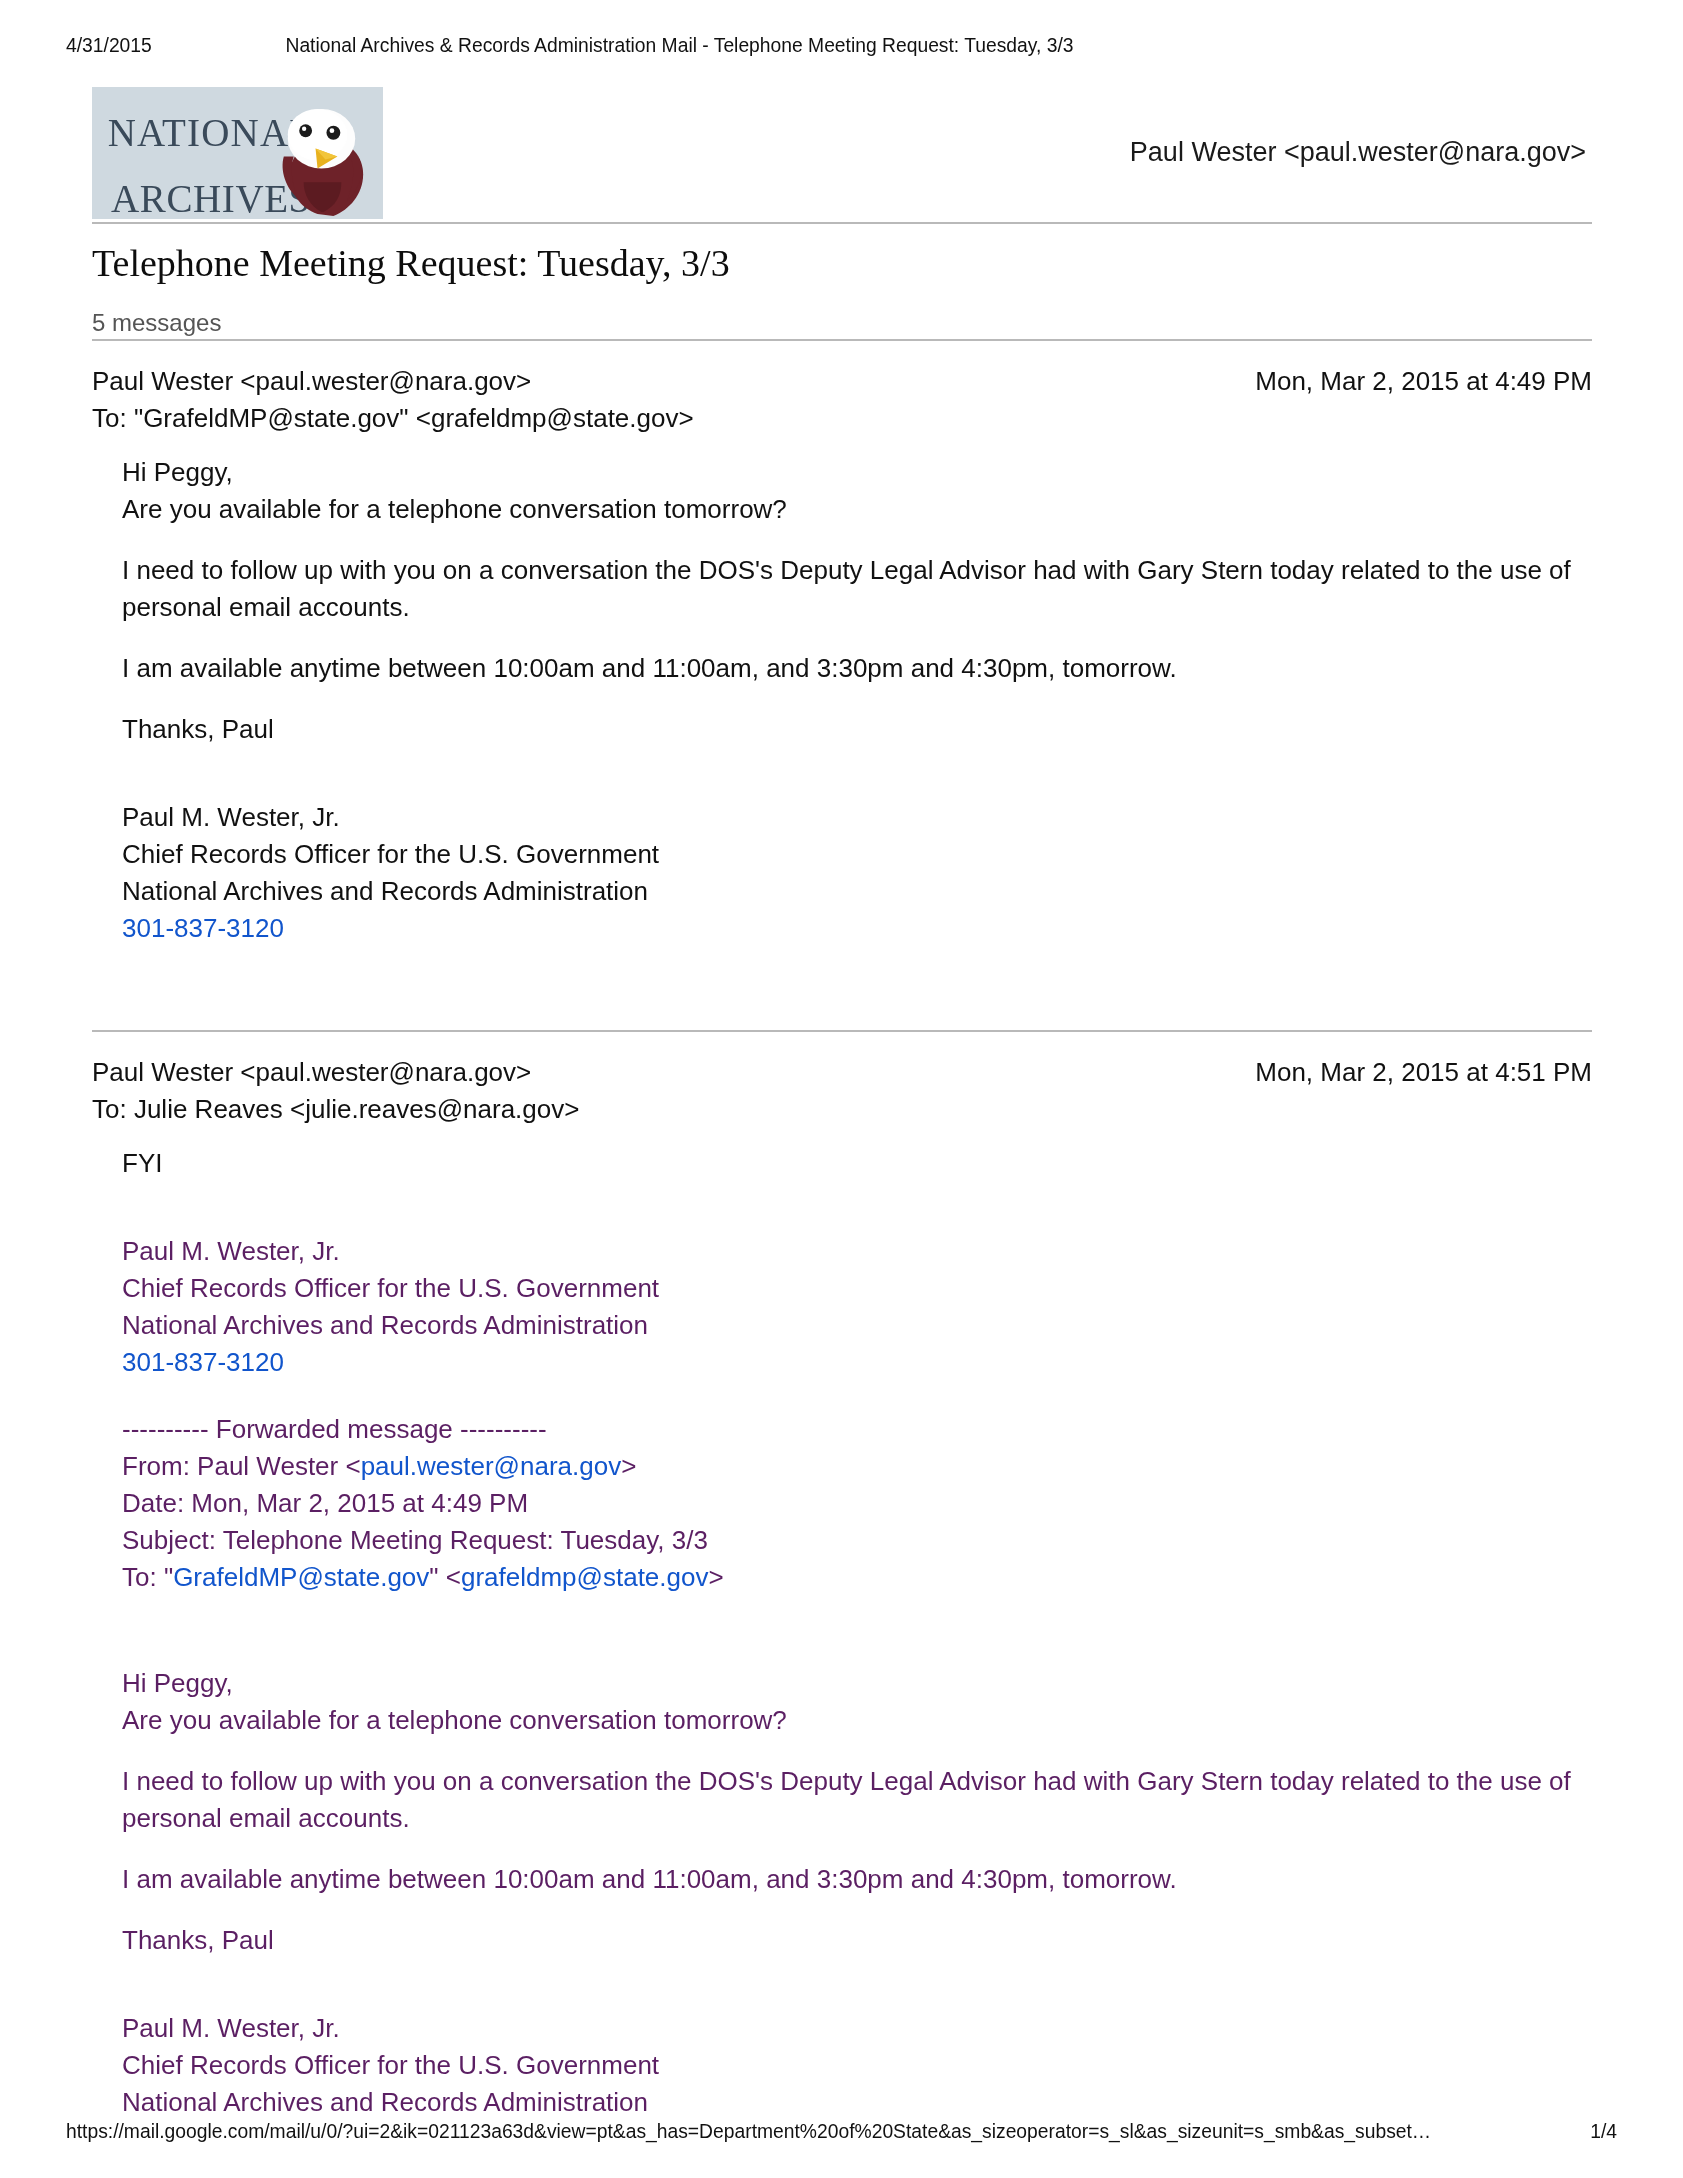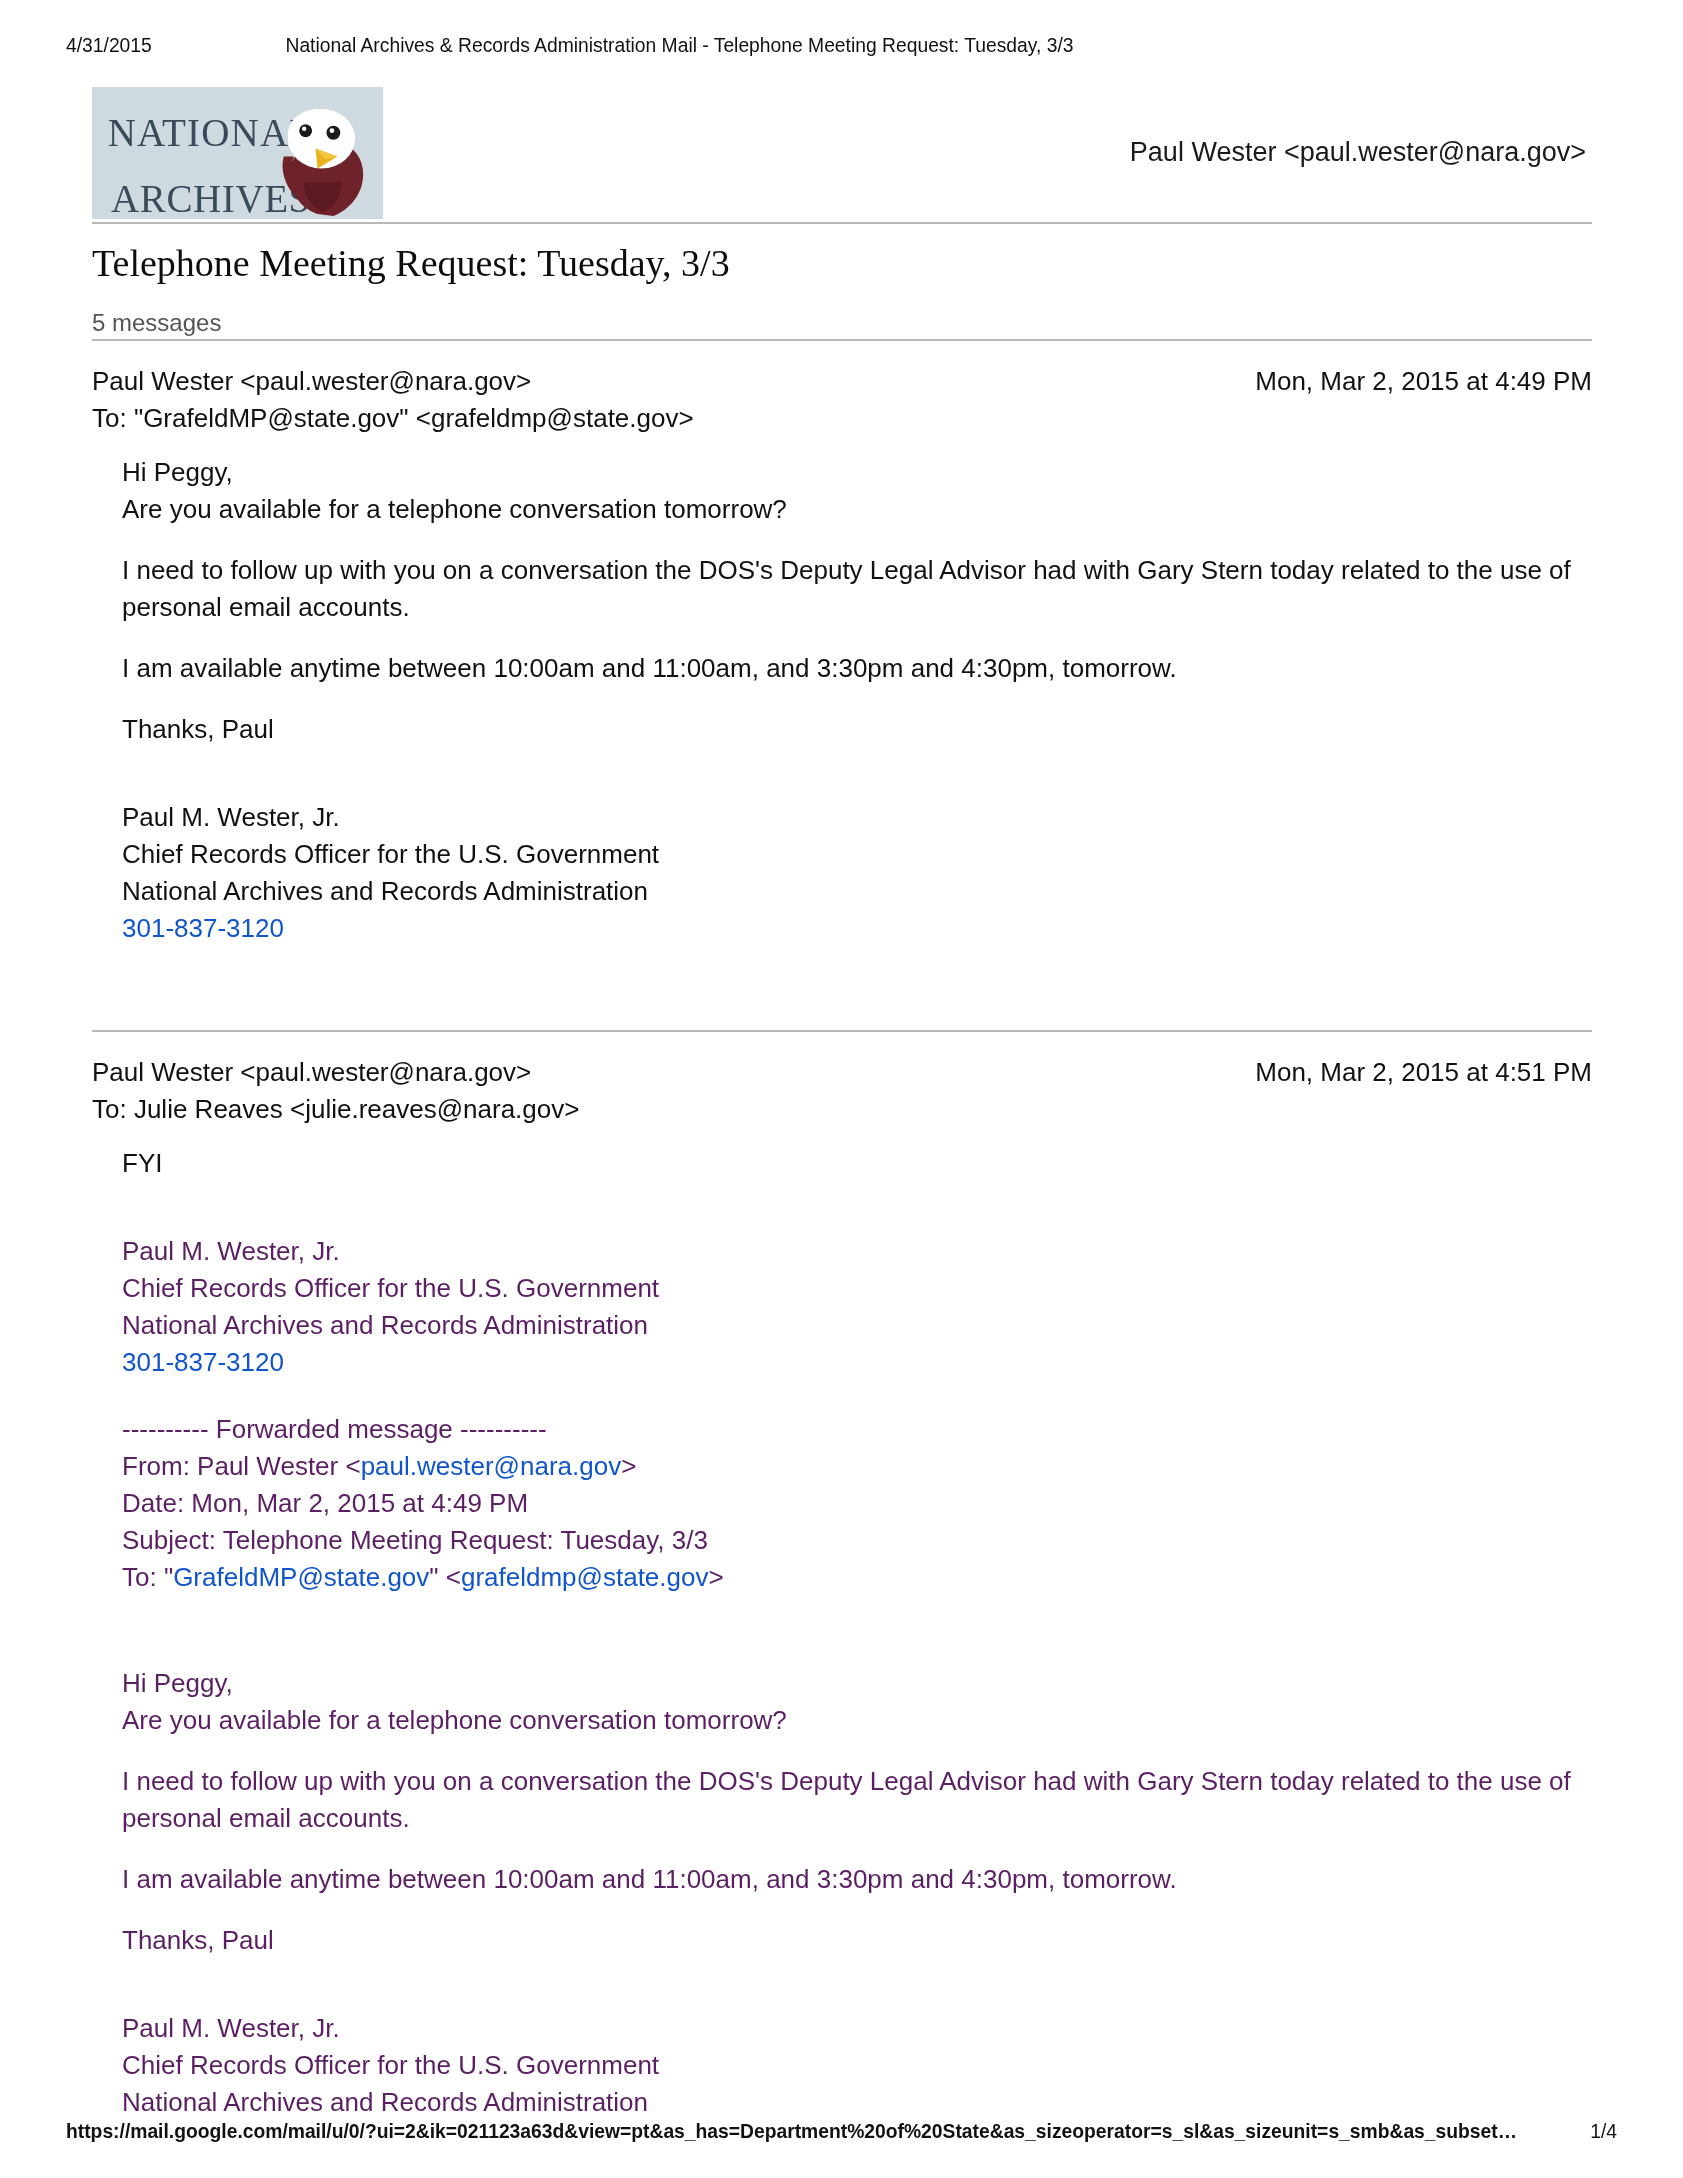--- a/index.html
+++ b/index.html
@@ -216,21 +216,20 @@
     height: 28px;
     font-size: 19.3px;
     line-height: 28px;
     color: #111;
   }
   .page-footer .pf-url {
     position: absolute;
     left: 66px;
     top: 0;
     white-space: nowrap;
-    font-weight: bold;
   }
   .page-footer .pf-num {
     position: absolute;
     right: 66px;
     top: 0;
     white-space: nowrap;
   }
 </style>
 </head>
 <body>

